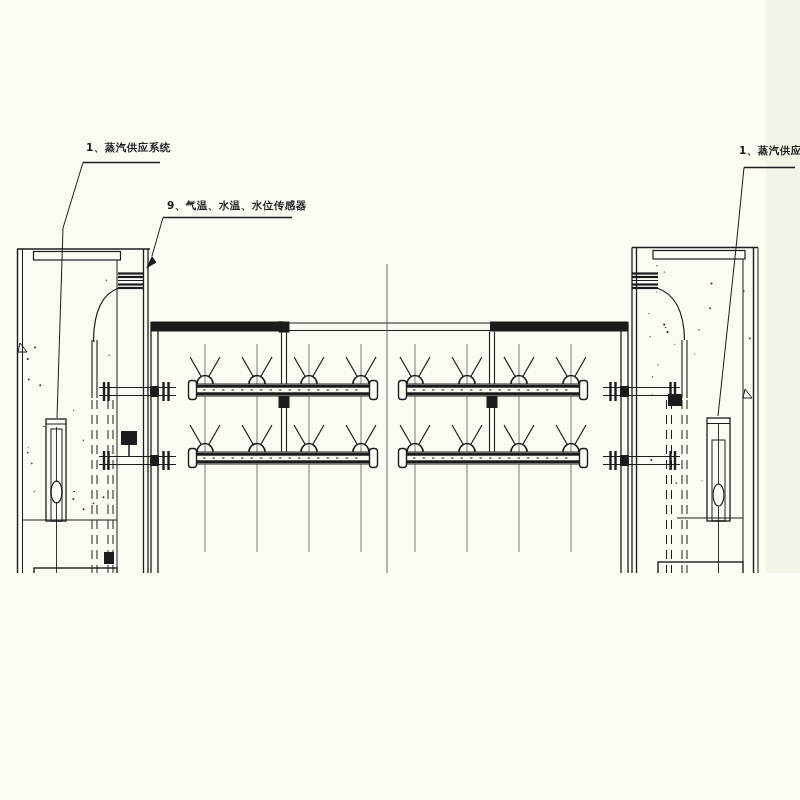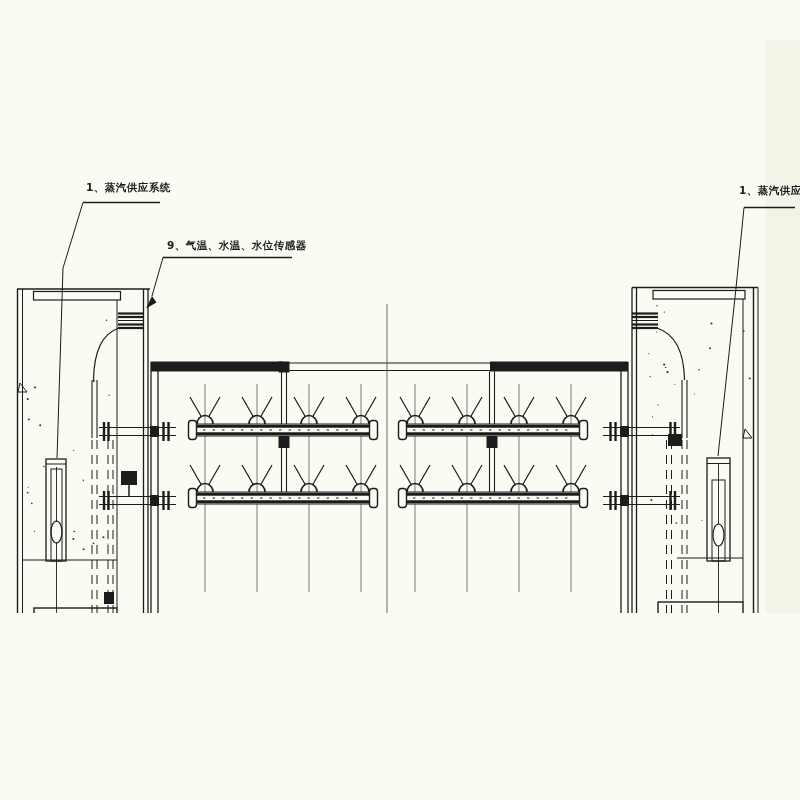--- a/index.html
+++ b/index.html
@@ -1,20 +1,20 @@
 <!DOCTYPE html>
 <html style="--background: #fbfbf4; --ink: #1c1c1c; --thin-line: #5a5a5a; --scan-edge-right: #eff1e3; --scan-edge-bottom: #ebece0;"><head>
 <meta charset="utf-8">
 <style>
   :root{
     --background:#fbfbf4; --ink:#1c1c1c; --thin-line:#5a5a5a;
     --scan-edge-right:#eff1e3; --scan-edge-bottom:#ebece0;
   }
   html,body{margin:0;padding:0;background:var(--background);}
-  .stage{width:800px;height:573px;position:relative;margin-top:40px;}
+  .stage{width:800px;height:573px;position:relative;}
   svg{display:block;}
   svg *{stroke:var(--ink);}
   svg text{stroke:none;fill:var(--ink);}
   .lbl{font:bold 10.5px "DejaVu Sans", sans-serif; letter-spacing:.5px;}
   .ink-fill{fill:var(--ink);stroke:none;}
   .bg-fill{fill:var(--background);stroke:none;}
   .wfill{fill:var(--background);}
   .nofill{fill:none;}
   .thin{stroke:var(--thin-line);}
   .dot{fill:#333;stroke:none;}

